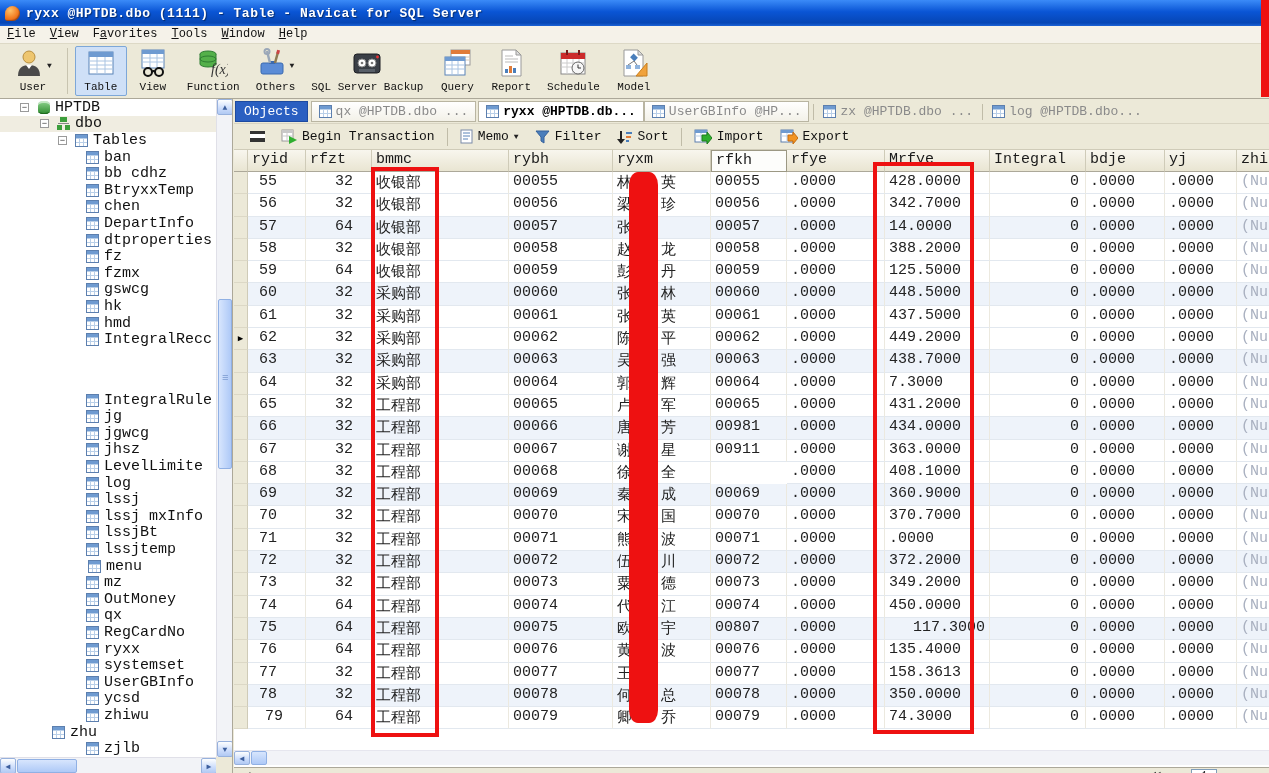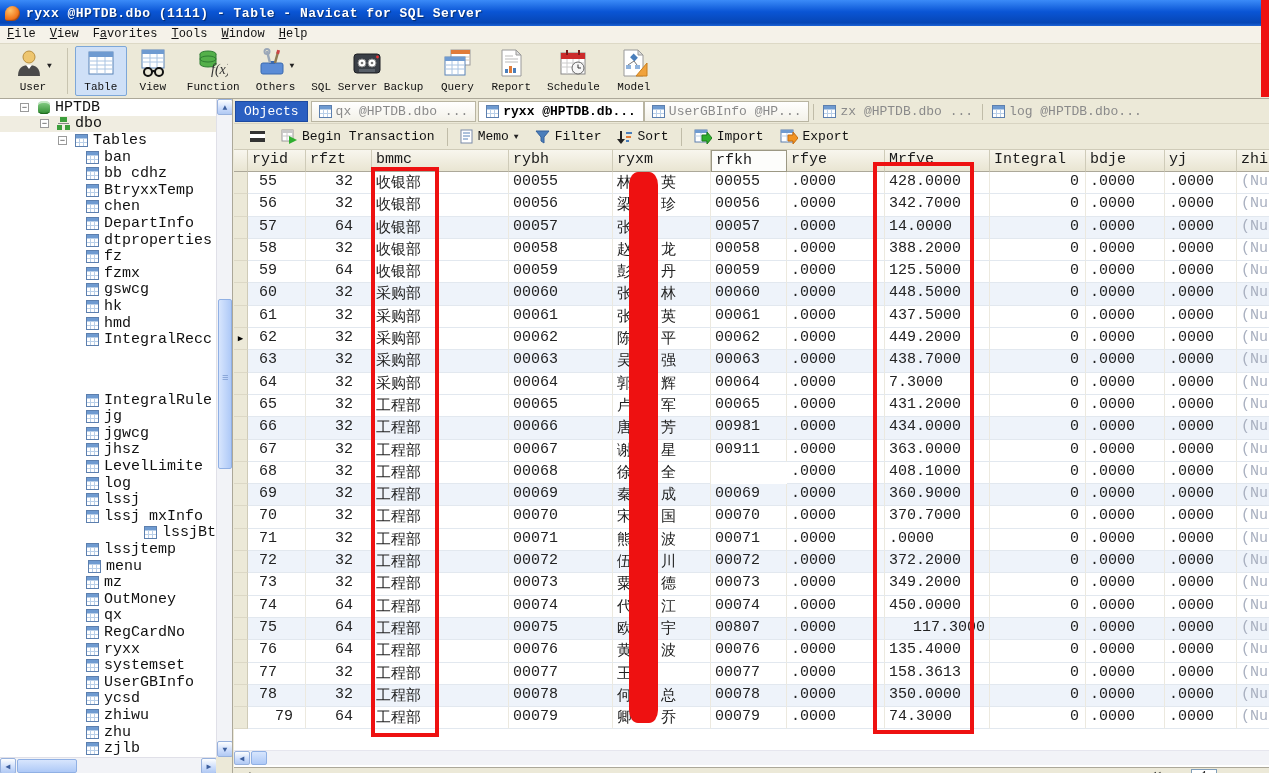--- a/index.html
+++ b/index.html
@@ -452,21 +452,21 @@
             <span class="tico-table"></span>
           </span>
           <span>lssj</span>
         </div>
         <div class="trow" style="padding-left: 86px;">
           <span class="tico">
             <span class="tico-table"></span>
           </span>
           <span>lssj mxInfo</span>
         </div>
-        <div class="trow" style=" justify-content: flex-end;">
+        <div class="trow" style="padding-left: 86px;">
           <span class="tico">
             <span class="tico-table"></span>
           </span>
           <span>lssjBt</span>
         </div>
         <div class="trow" style="padding-left: 86px;">
           <span class="tico">
             <span class="tico-table"></span>
           </span>
           <span>lssjtemp</span>
@@ -524,21 +524,21 @@
             <span class="tico-table"></span>
           </span>
           <span>ycsd</span>
         </div>
         <div class="trow" style="padding-left: 86px;">
           <span class="tico">
             <span class="tico-table"></span>
           </span>
           <span>zhiwu</span>
         </div>
-        <div class="trow" style="padding-left: 86px;">
+        <div class="trow" style="padding-left: 52px;">
           <span class="tico">
             <span class="tico-table"></span>
           </span>
           <span>zhu</span>
         </div>
         <div class="trow" style="padding-left: 86px;">
           <span class="tico">
             <span class="tico-table"></span>
           </span>
           <span>zjlb</span>
@@ -1041,21 +1041,21 @@
           <div class="gcell" style="width: 76px;">00078</div>
           <div class="gcell" style="width: 98px;">.0000</div>
           <div class="gcell" style="width: 105px;">350.0000</div>
           <div class="gcell r" style="width: 96px; padding-right: 6px;">0</div>
           <div class="gcell" style="width: 79px;">.0000</div>
           <div class="gcell" style="width: 72px;">.0000</div>
           <div class="gcell null" style="width: 60px;">(Null)</div>
         </div>
         <div class="grow">
           <div class="ind"></div>
-          <div class="gcell r" style="width: 58px; padding-right: 12px;">79</div>
+          <div class="gcell r" style="width: 58px; padding-right: 22px;">79</div>
           <div class="gcell r" style="width: 66px; padding-right: 18px;">64</div>
           <div class="gcell" style="width: 137px;">工程部</div>
           <div class="gcell" style="width: 104px;">00079</div>
           <div class="gcell" style="width: 98px;">卿<span class="xm-gap"></span>乔</div>
           <div class="gcell" style="width: 76px;">00079</div>
           <div class="gcell" style="width: 98px;">.0000</div>
           <div class="gcell" style="width: 105px;">74.3000</div>
           <div class="gcell r" style="width: 96px; padding-right: 6px;">0</div>
           <div class="gcell" style="width: 79px;">.0000</div>
           <div class="gcell" style="width: 72px;">.0000</div>

